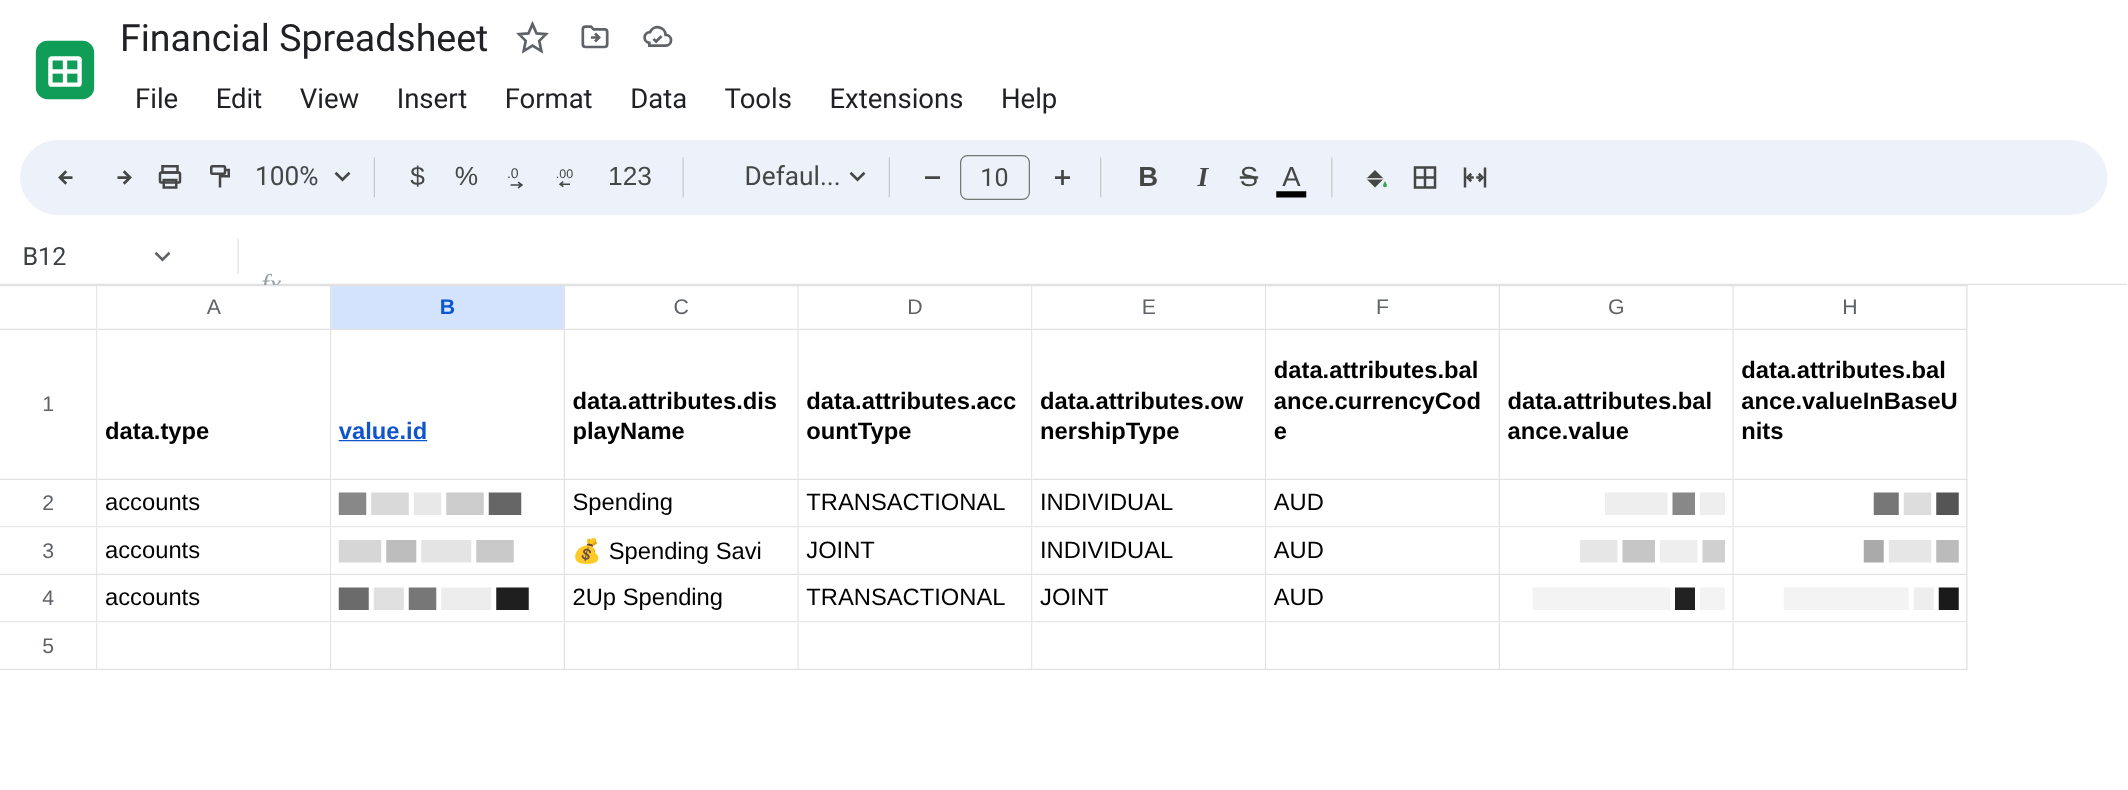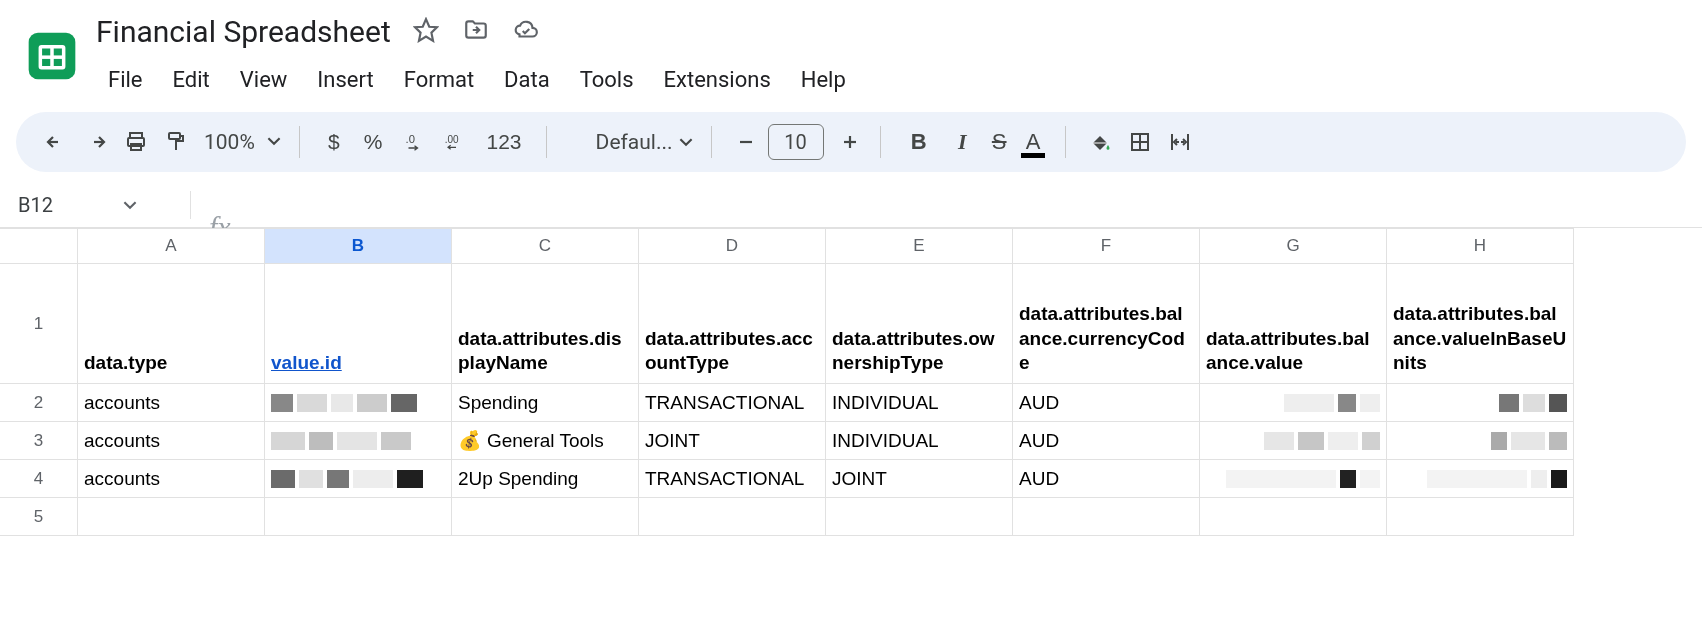--- a/index.html
+++ b/index.html
@@ -103,21 +103,21 @@
   }
   .namebox {
     display:flex; align-items:center;
     padding: 0 10px 0 18px;
     font-size: 20px; color:#3c4043;
     gap: 70px;
     width: 190px;
   }
   .namebox svg { width:14px; height:14px; }
   .fx-sep { width:1px; height:28px; background:#e1e1e1; }
-  .fx-symbol { font-style: italic; font-family: "Times New Roman", serif; font-size: 30px; color:#9aa0a6; padding: 0 18px; margin-top: 44px; }
+  .fx-symbol { font-style: italic; font-family: "Times New Roman", serif; font-size: 22px; color:#9aa0a6; padding: 0 18px; margin-top: 44px; }
 
   
   .grid {
     display: grid;
     grid-template-columns: 78px 187px 187px 187px 187px 187px 187px 187px 187px;
     font-family: Arial, sans-serif;
   }
   .colhdr, .rowhdr, .corner {
     background: #fff;
     border-right: 1px solid #e1e1e1;
@@ -139,21 +139,21 @@
     font-size: 19px;
     color:#000;
     display:flex; align-items:center;
     height: 38px;
     overflow:hidden; white-space:nowrap;
     background:#fff;
   }
   .cell.tall {
     height: 120px;
     align-items: flex-end;
-    padding-bottom: 7px;
+    padding-bottom: 24px;
     white-space: normal;
     line-height: 1.3;
   }
   .cell.header-cell { font-weight: 700; word-break: break-all; }
   .cell.header-cell .link { color:#1155cc; text-decoration: underline; }
 
   .redbox {
     display:flex; gap:4px; align-items:center; width:100%;
   }
   .redbox span {
@@ -397,21 +397,21 @@
   <div class="rowhdr">3</div>
   <div class="cell">accounts</div>
   <div class="cell">
       <div class="redbox">
         <span style="width:34px;background:#d6d6d6"></span>
         <span style="width:24px;background:#bdbdbd"></span>
         <span style="width:40px;background:#e4e4e4"></span>
         <span style="width:30px;background:#c9c9c9"></span>
       </div>
     </div>
-  <div class="cell">💰 General Tools</div>
+  <div class="cell">💰 Spending Savi</div>
   <div class="cell">JOINT</div>
   <div class="cell">INDIVIDUAL</div>
   <div class="cell">AUD</div>
   <div class="cell">
       <div class="redbox right">
         <span style="width:30px;background:#e6e6e6"></span>
         <span style="width:26px;background:#c6c6c6"></span>
         <span style="width:30px;background:#eee"></span>
         <span style="width:18px;background:#d0d0d0"></span>
       </div>

